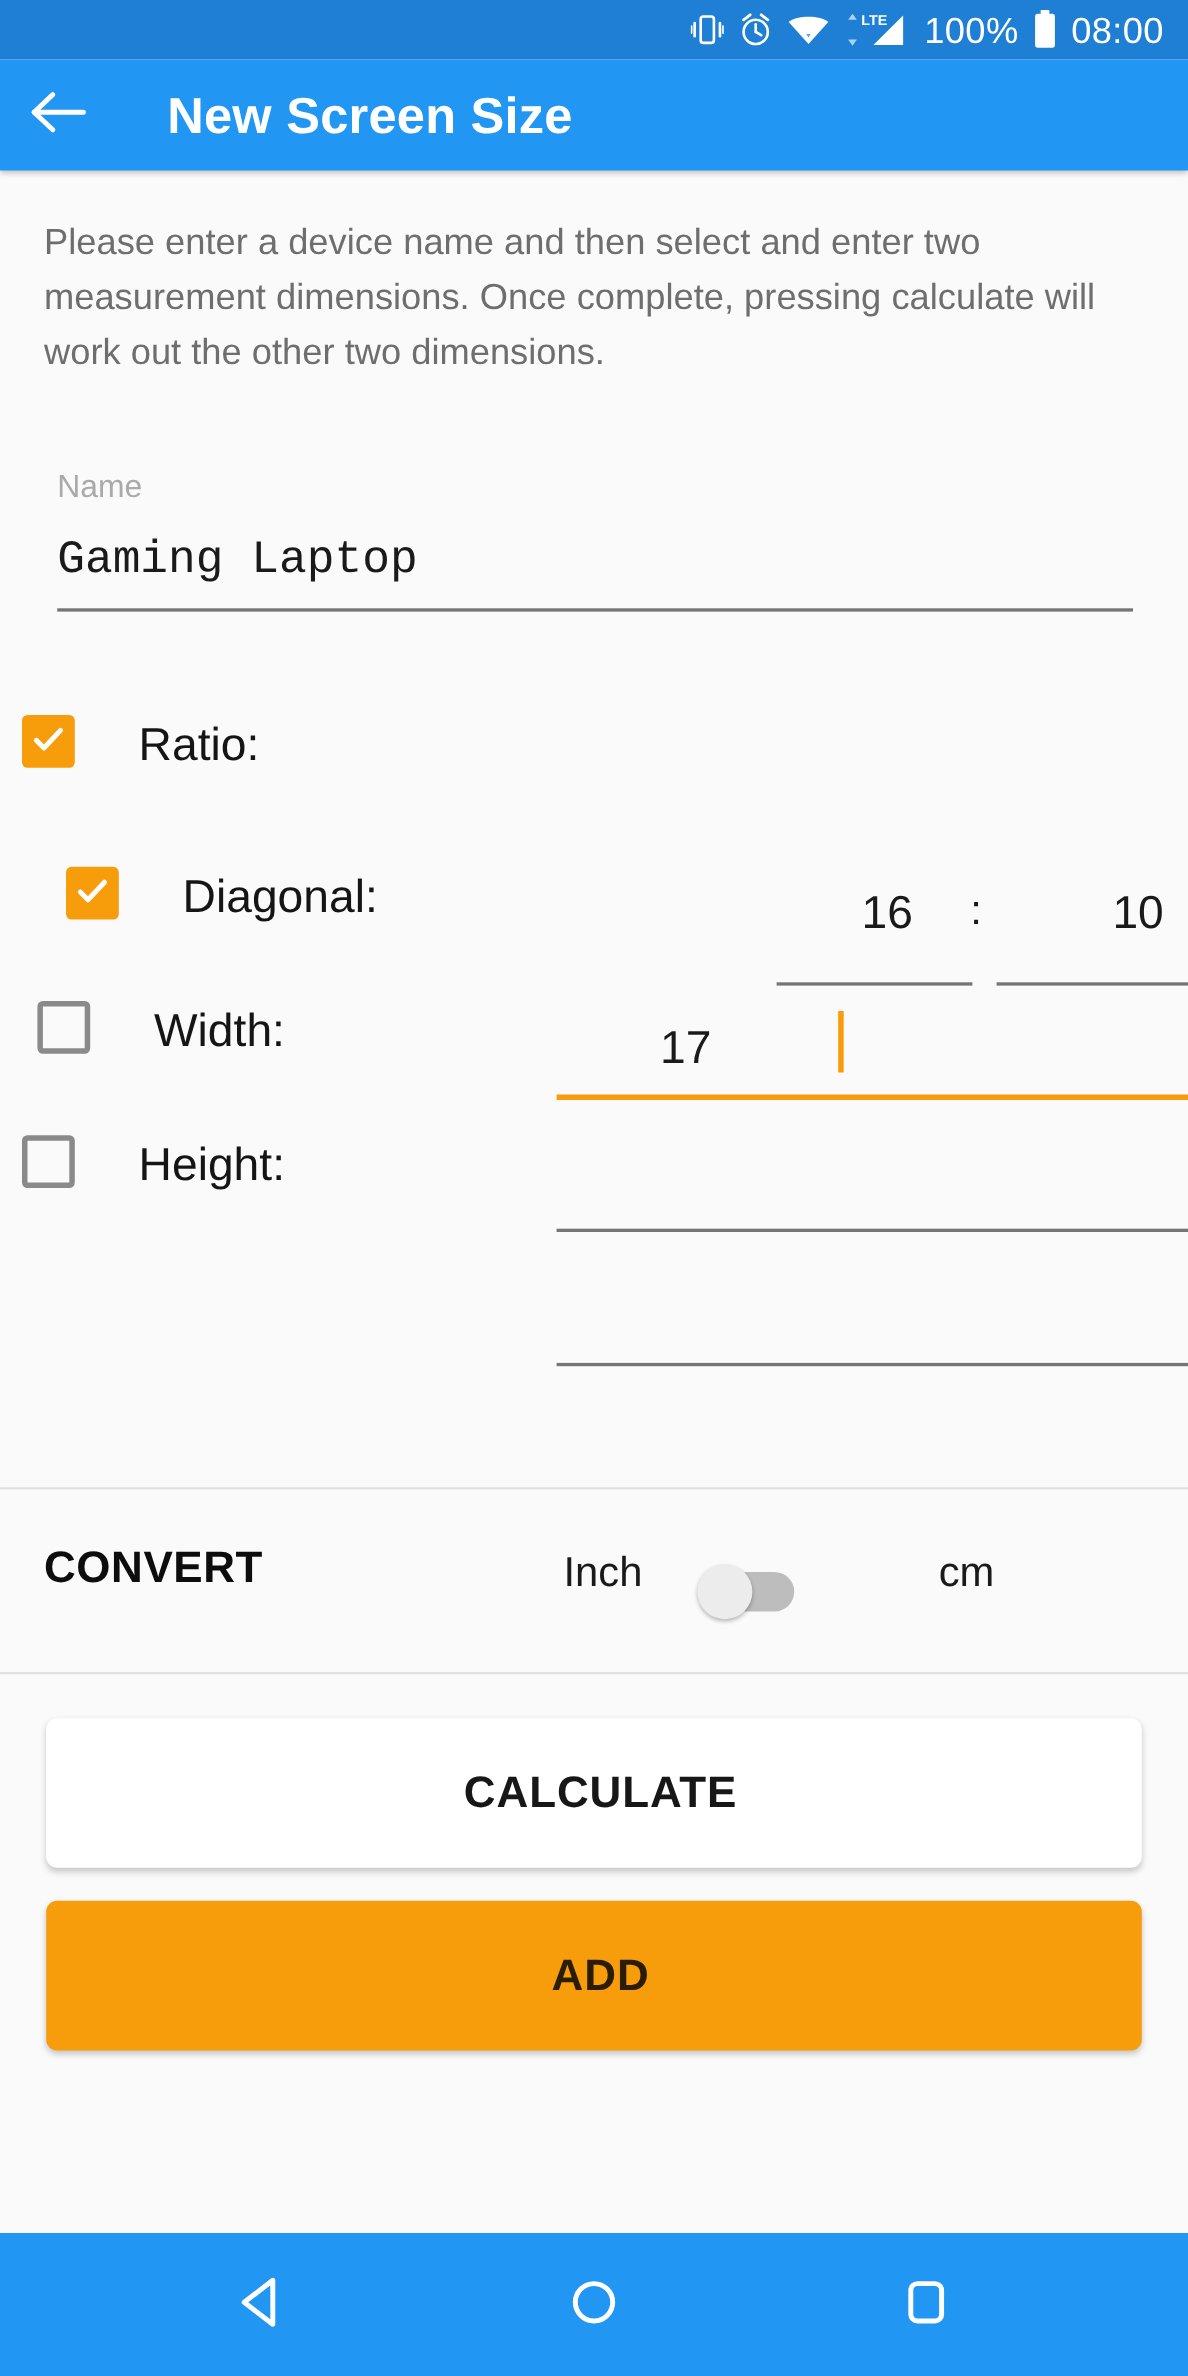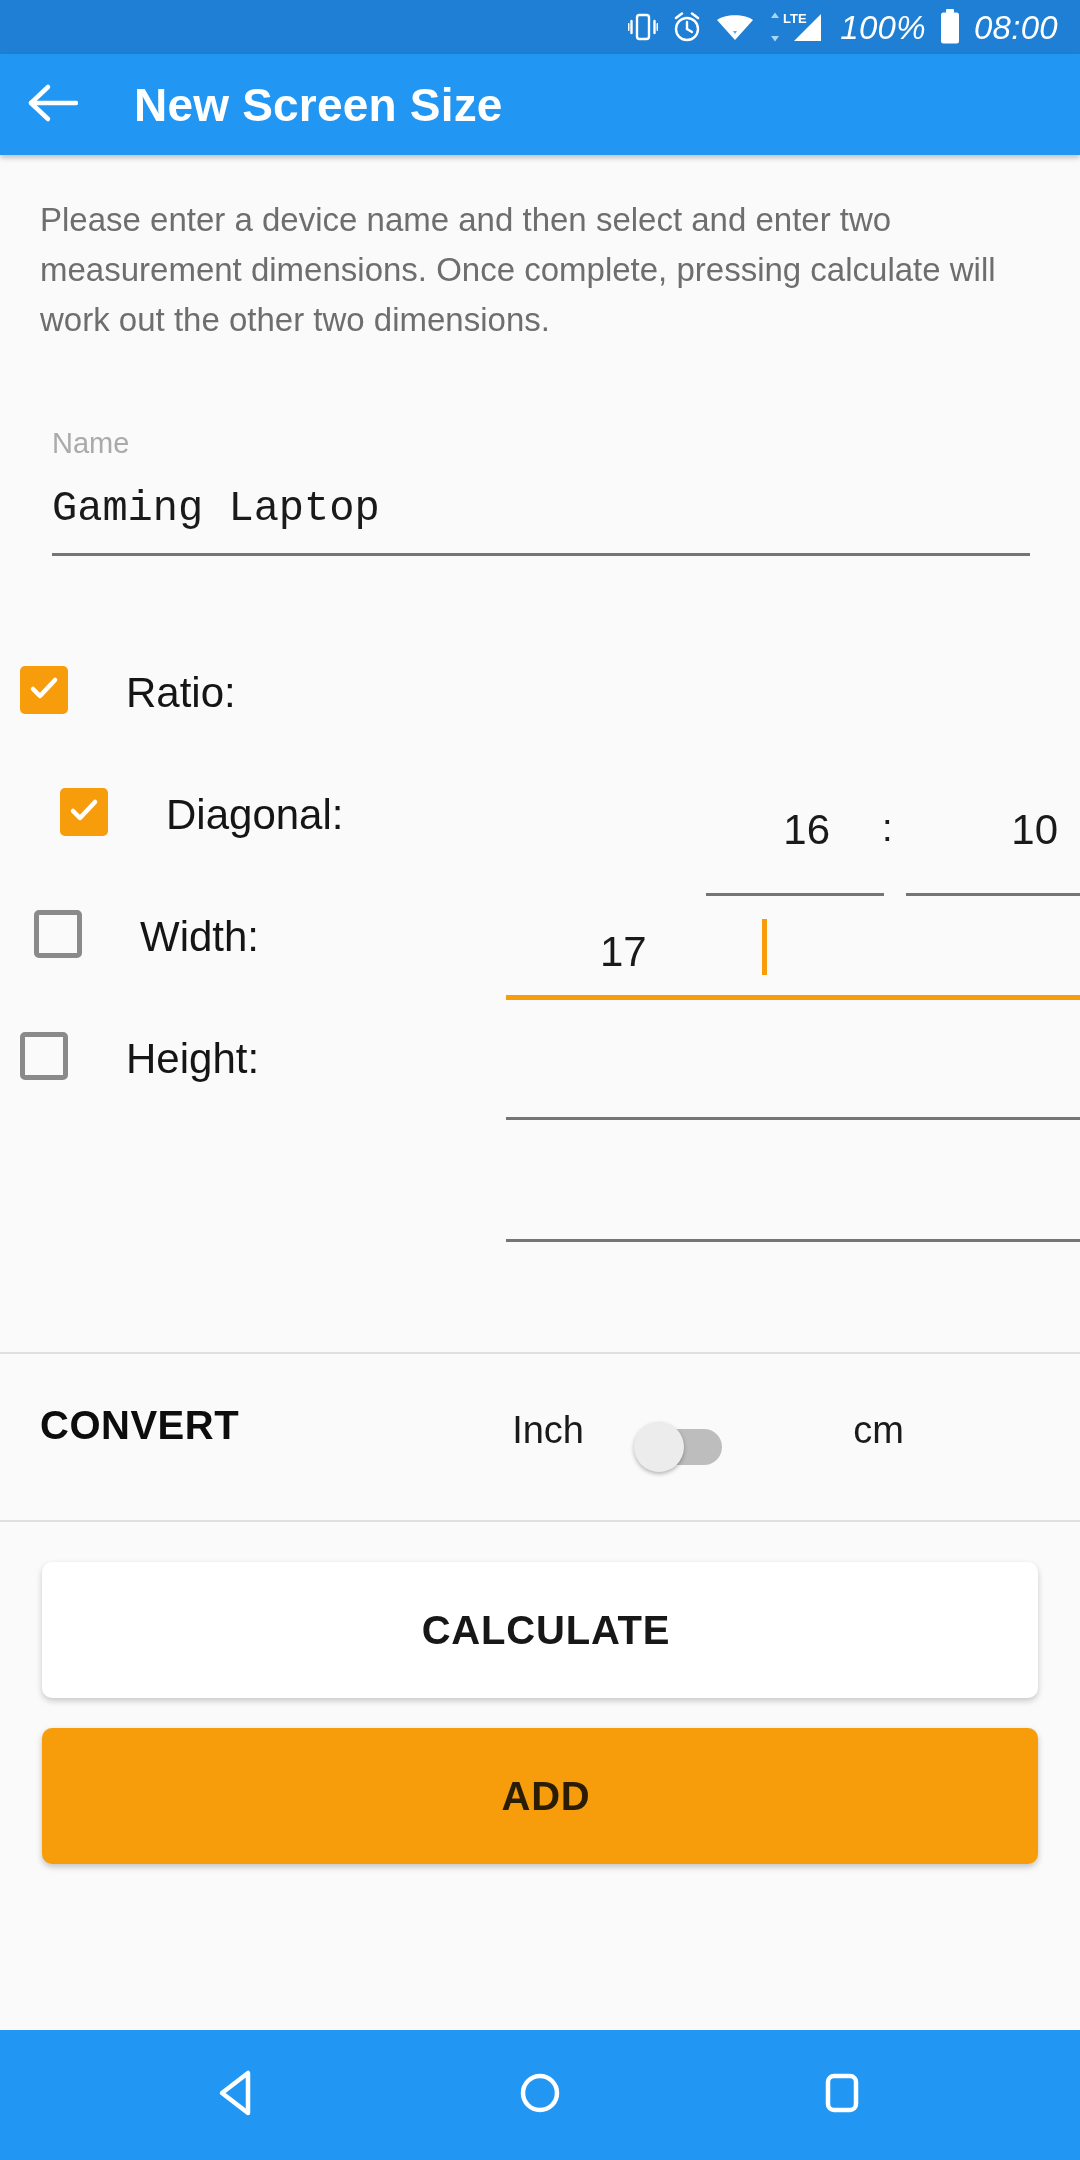--- a/index.html
+++ b/index.html
@@ -29,21 +29,20 @@
     justify-content: flex-end;
     padding-right: 22px;
     gap: 13px;
   }
   .status-bar .sb-text {
     color: #FFFFFF;
     font-size: 33px;
     font-weight: 400;
     letter-spacing: 0.3px;
     line-height: 1;
-    font-style: italic;
   }
   .sb-icon { display: flex; align-items: center; justify-content: center; }
 
   
   .app-bar {
     position: absolute;
     top: 54px; left: 0;
     width: 1080px;
     height: 101px;
     background: #2196F3;
@@ -55,21 +54,21 @@
   .back-btn {
     width: 104px; height: 101px;
     display: flex; align-items: center; justify-content: center;
     cursor: pointer;
   }
   .app-title {
     color: #FFFFFF;
     font-size: 46px;
     font-weight: bold;
     letter-spacing: 0.2px;
-    margin-left: 30px;
+    margin-left: 48px;
     white-space: nowrap;
   }
 
   
   .content {
     position: absolute;
     top: 155px; left: 0;
     width: 940px;
     height: 1875px;
     background: #FAFAFA;
@@ -112,21 +111,21 @@
     background: #757575;
   }
 
   
   .dim-row {
     position: absolute;
     left: 0;
     width: 1080px;
     height: 122px;
   }
-  .dim-row.r-ratio    { top: 480px; padding-left: 22px; }
+  .dim-row.r-ratio    { top: 464px; padding-left: 22px; }
   .dim-row.r-diagonal { top: 602px; margin-left: 40px; }
   .dim-row.r-width    { top: 724px; margin-left: 14px; }
   .dim-row.r-height   { top: 846px; }
 
   .checkbox {
     position: absolute;
     left: 20px; top: 31px;
     width: 48px; height: 48px;
     border-radius: 5px;
     cursor: pointer;

